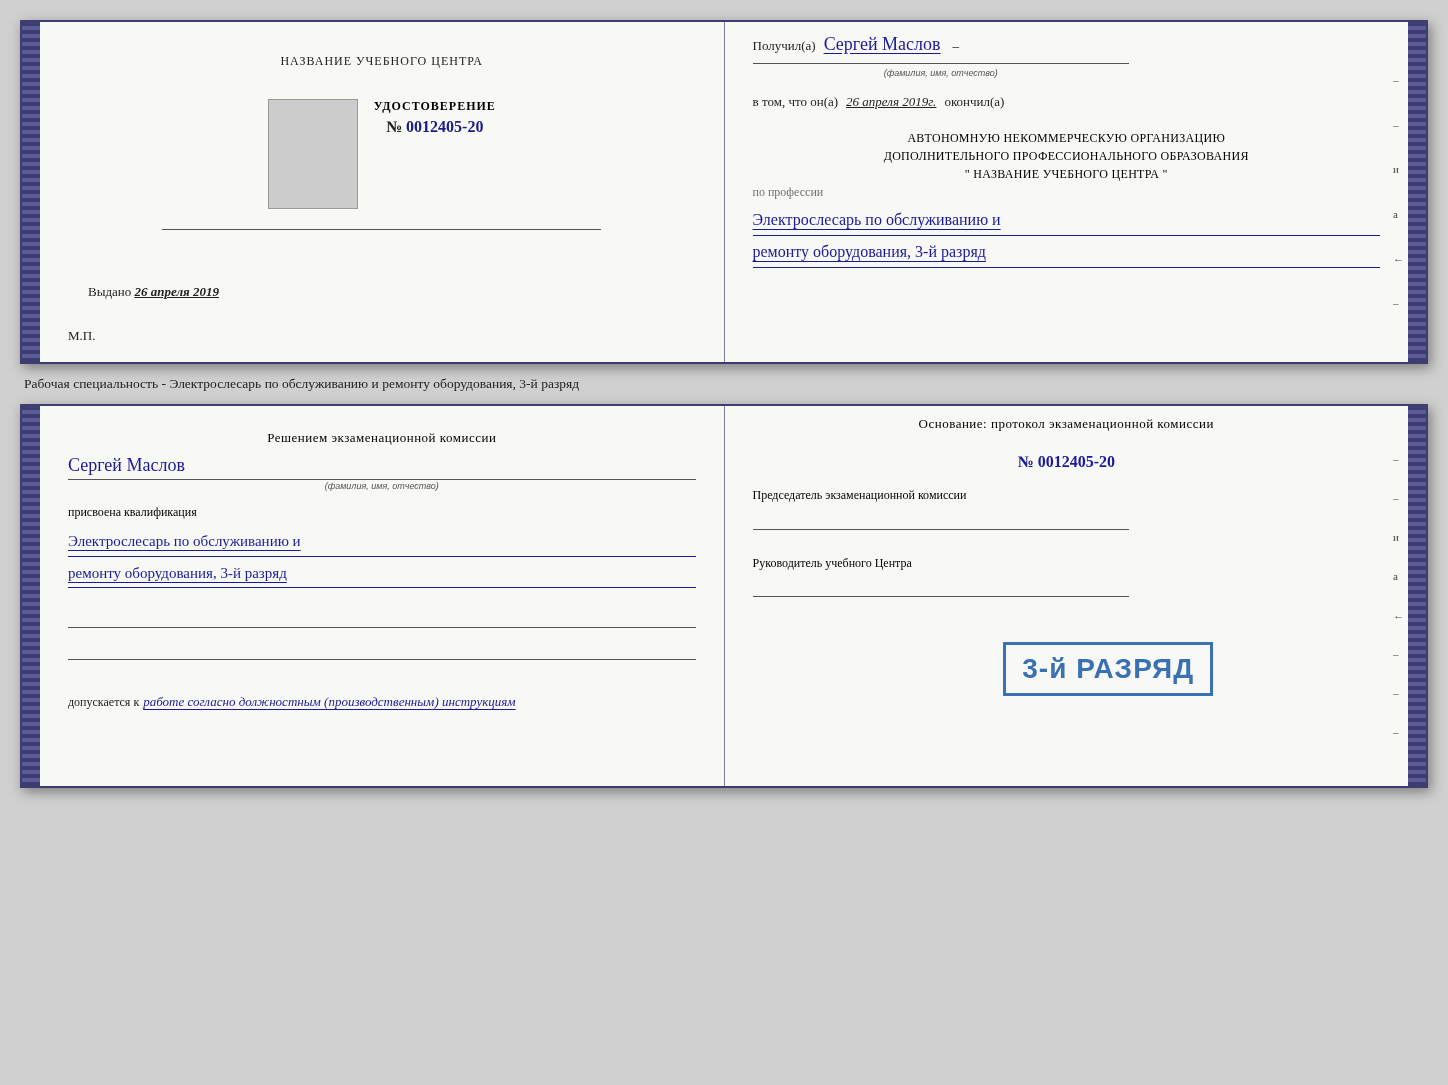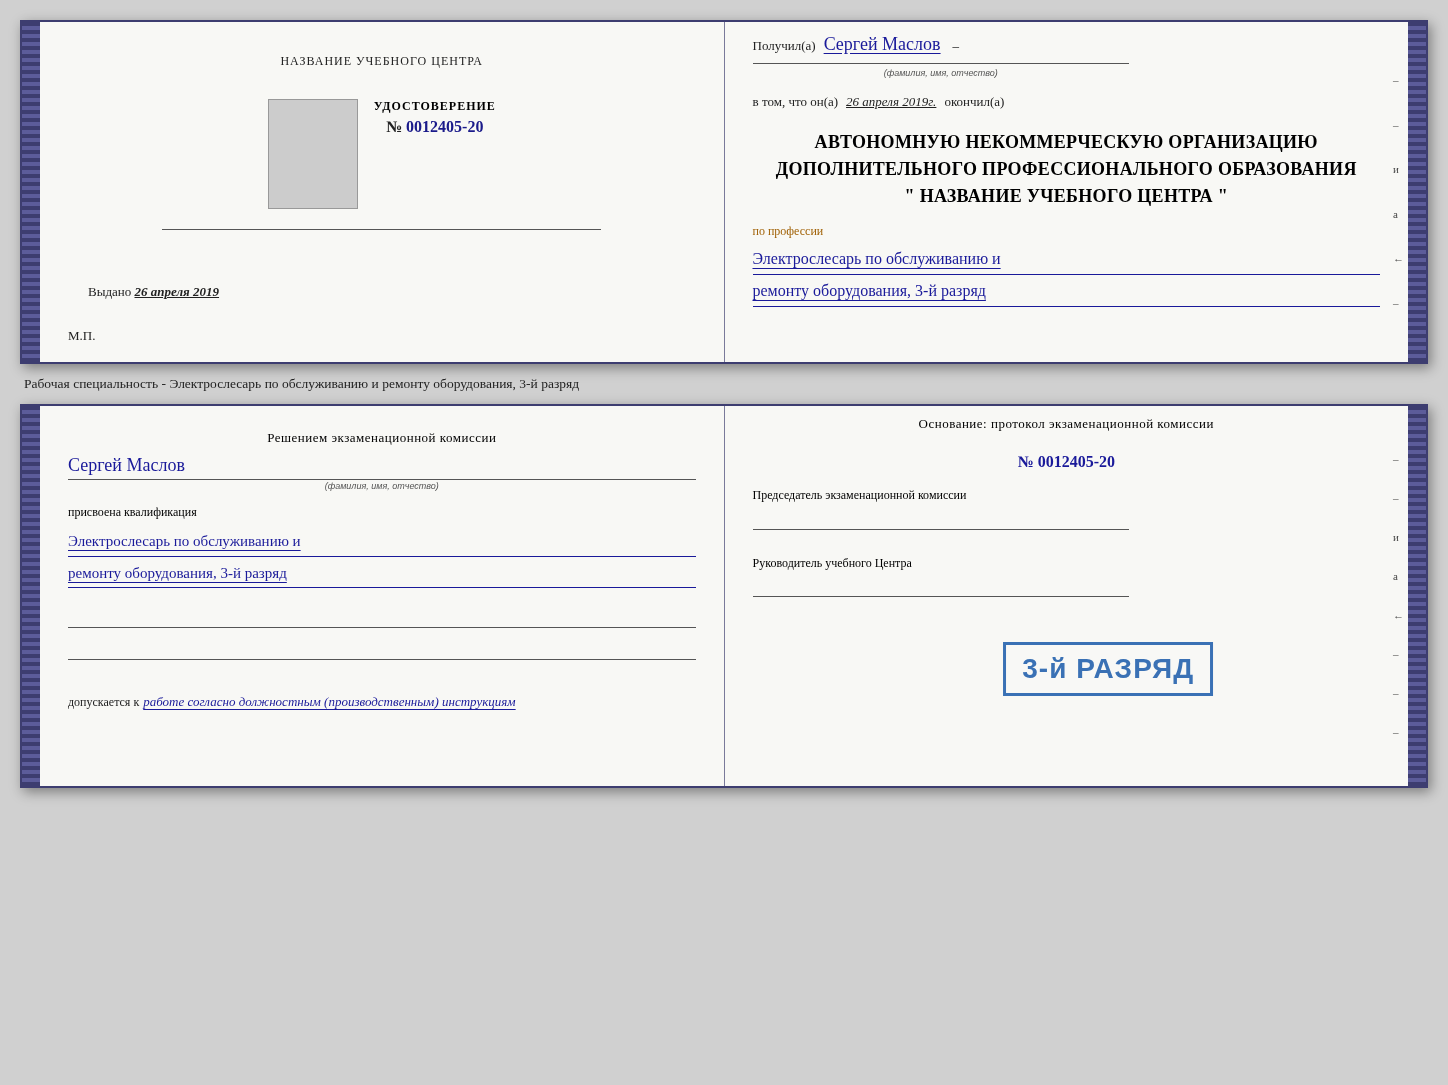--- a/index.html
+++ b/index.html
@@ -142,32 +142,30 @@
       text-align: right;
     }
 
     .confirm-date {
       font-style: italic;
       text-decoration: underline;
       color: #222;
     }
 
     .org-block {
-      font-size: 18px;
+      font-size: 12px;
       text-align: center;
       line-height: 1.5;
-      margin-bottom: 12px;
       text-transform: uppercase;
       letter-spacing: 0.3px;
-      font-weight: bold;
     }
 
     .profession-label {
       font-size: 12px;
-      color: #a16207;
+      color: #737373;
       margin-bottom: 4px;
     }
 
     .profession-handwritten {
       font-family: 'Segoe Script', 'Brush Script MT', cursive;
       font-size: 16px;
       color: #1a1a9a;
       text-decoration: underline;
       text-underline-offset: 4px;
       line-height: 1.8;

